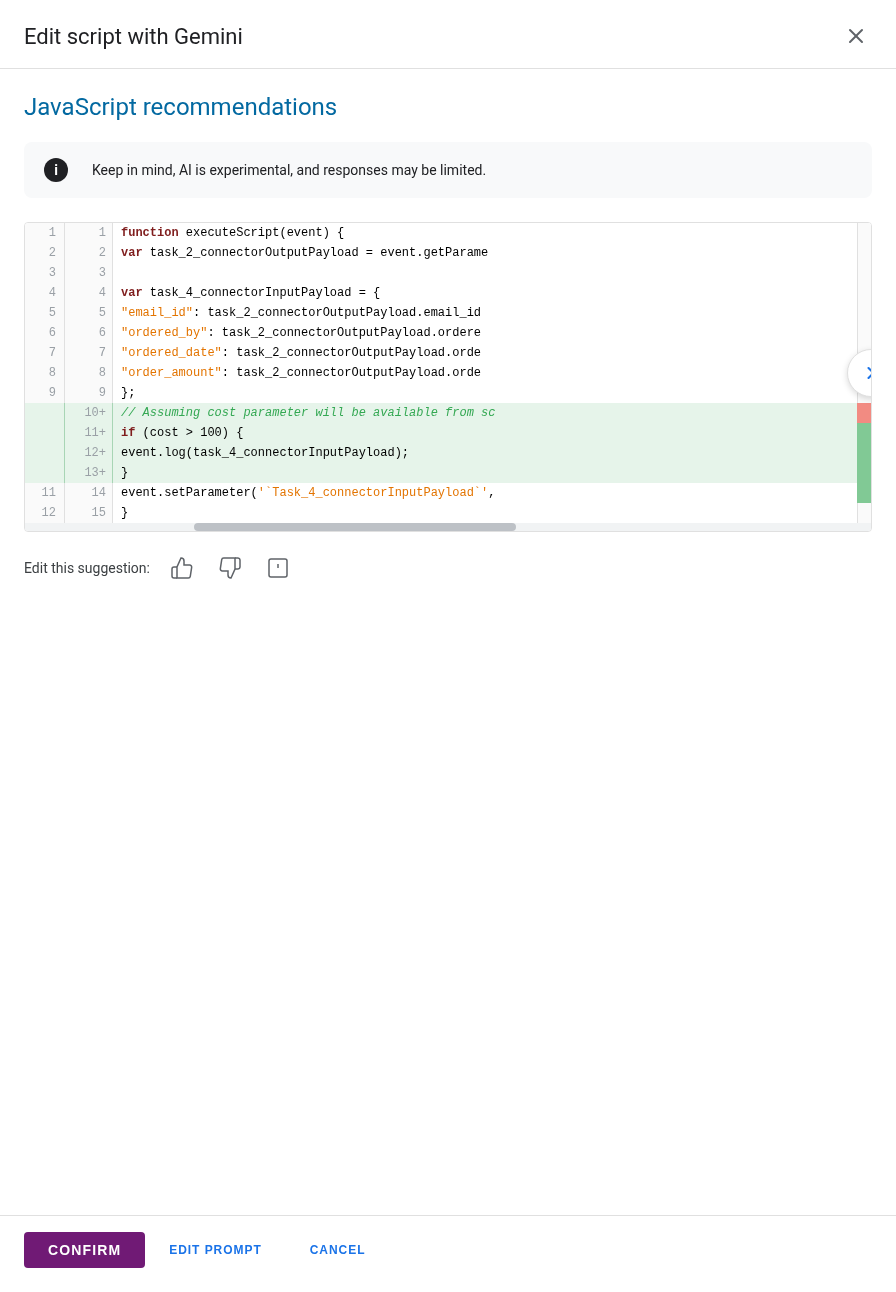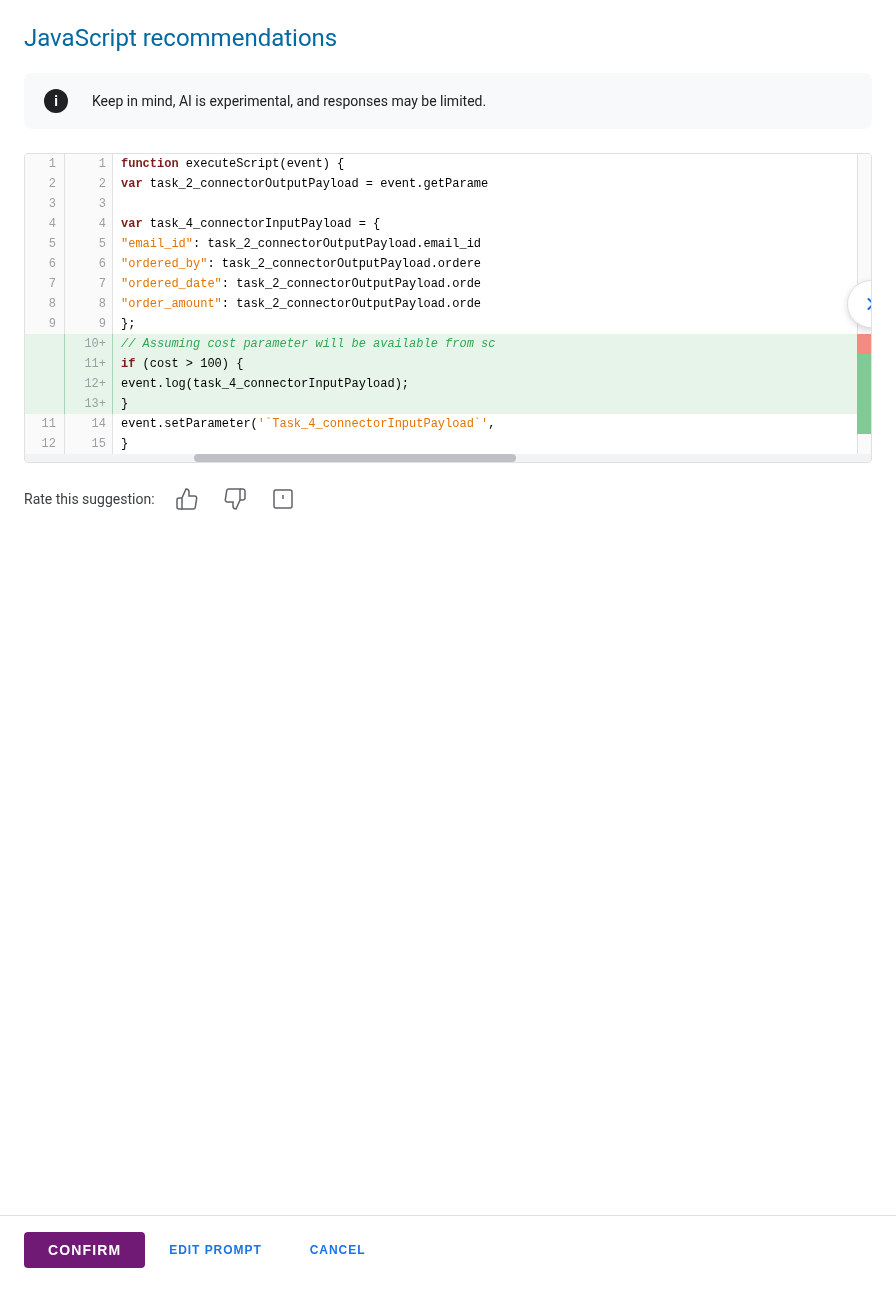--- a/index.html
+++ b/index.html
@@ -222,20 +222,29 @@
     .diff-row.normal .num,
     .diff-row.normal .num2 {
       background: #fafafa;
     }
   </style>
 </head>
 <body>
 
 <div class="dialog">
 
+  <div class="dialog-header">
+    <span class="dialog-title">Edit script with Gemini</span>
+    <button class="close-btn">
+      <svg width="24" height="24" viewBox="0 0 24 24" fill="none" stroke="#5f6368" stroke-width="2" stroke-linecap="round">
+        <line x1="18" y1="6" x2="6" y2="18"></line>
+        <line x1="6" y1="6" x2="18" y2="18"></line>
+      </svg>
+    </button>
+  </div>
 
   <div class="dialog-body">
     <h2 class="section-title">JavaScript recommendations</h2>
 
     <div class="info-banner">
       <div class="info-icon">i</div>
       <span class="info-text">Keep in mind, AI is experimental, and responses may be limited.</span>
     </div>
 
     <div class="code-outer">
@@ -349,21 +358,21 @@
         </div>
 
         <div style="height:8px; background:#f1f3f4; position:relative; overflow:hidden;">
           <div style="height:100%; width:38%; background:#bdc1c6; border-radius:4px; position:absolute; left:20%;"></div>
         </div>
       </div>
     </div>
 
 
     <div class="rating-section">
-      <span class="rating-label">Rate this suggestion:</span>
+      <span class="rating-label">Edit this suggestion:</span>
       <button class="rating-btn" title="Thumbs up">
         <svg viewBox="0 0 24 24" width="24" height="24" fill="none" stroke="#5f6368" stroke-width="1.5">
           <path d="M14 9V5a3 3 0 0 0-3-3l-4 9v11h11.28a2 2 0 0 0 2-1.7l1.38-9a2 2 0 0 0-2-2.3H14z"></path>
           <path d="M7 22H4a2 2 0 0 1-2-2v-7a2 2 0 0 1 2-2h3"></path>
         </svg>
       </button>
       <button class="rating-btn" title="Thumbs down">
         <svg viewBox="0 0 24 24" width="24" height="24" fill="none" stroke="#5f6368" stroke-width="1.5">
           <path d="M10 15v4a3 3 0 0 0 3 3l4-9V2H5.72a2 2 0 0 0-2 1.7l-1.38 9a2 2 0 0 0 2 2.3H10z"></path>
           <path d="M17 2h2.67A2.31 2.31 0 0 1 22 4v7a2.31 2.31 0 0 1-2.33 2H17"></path>

